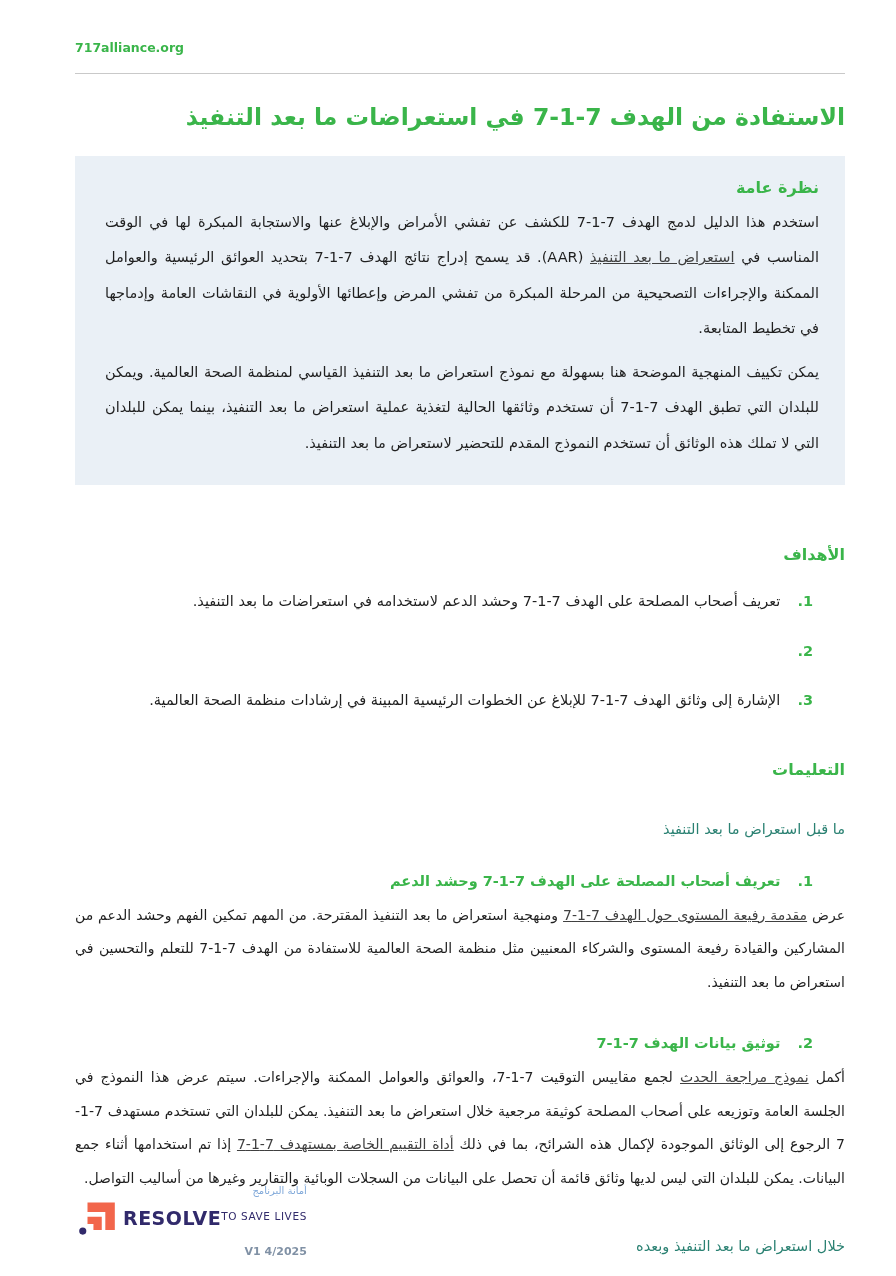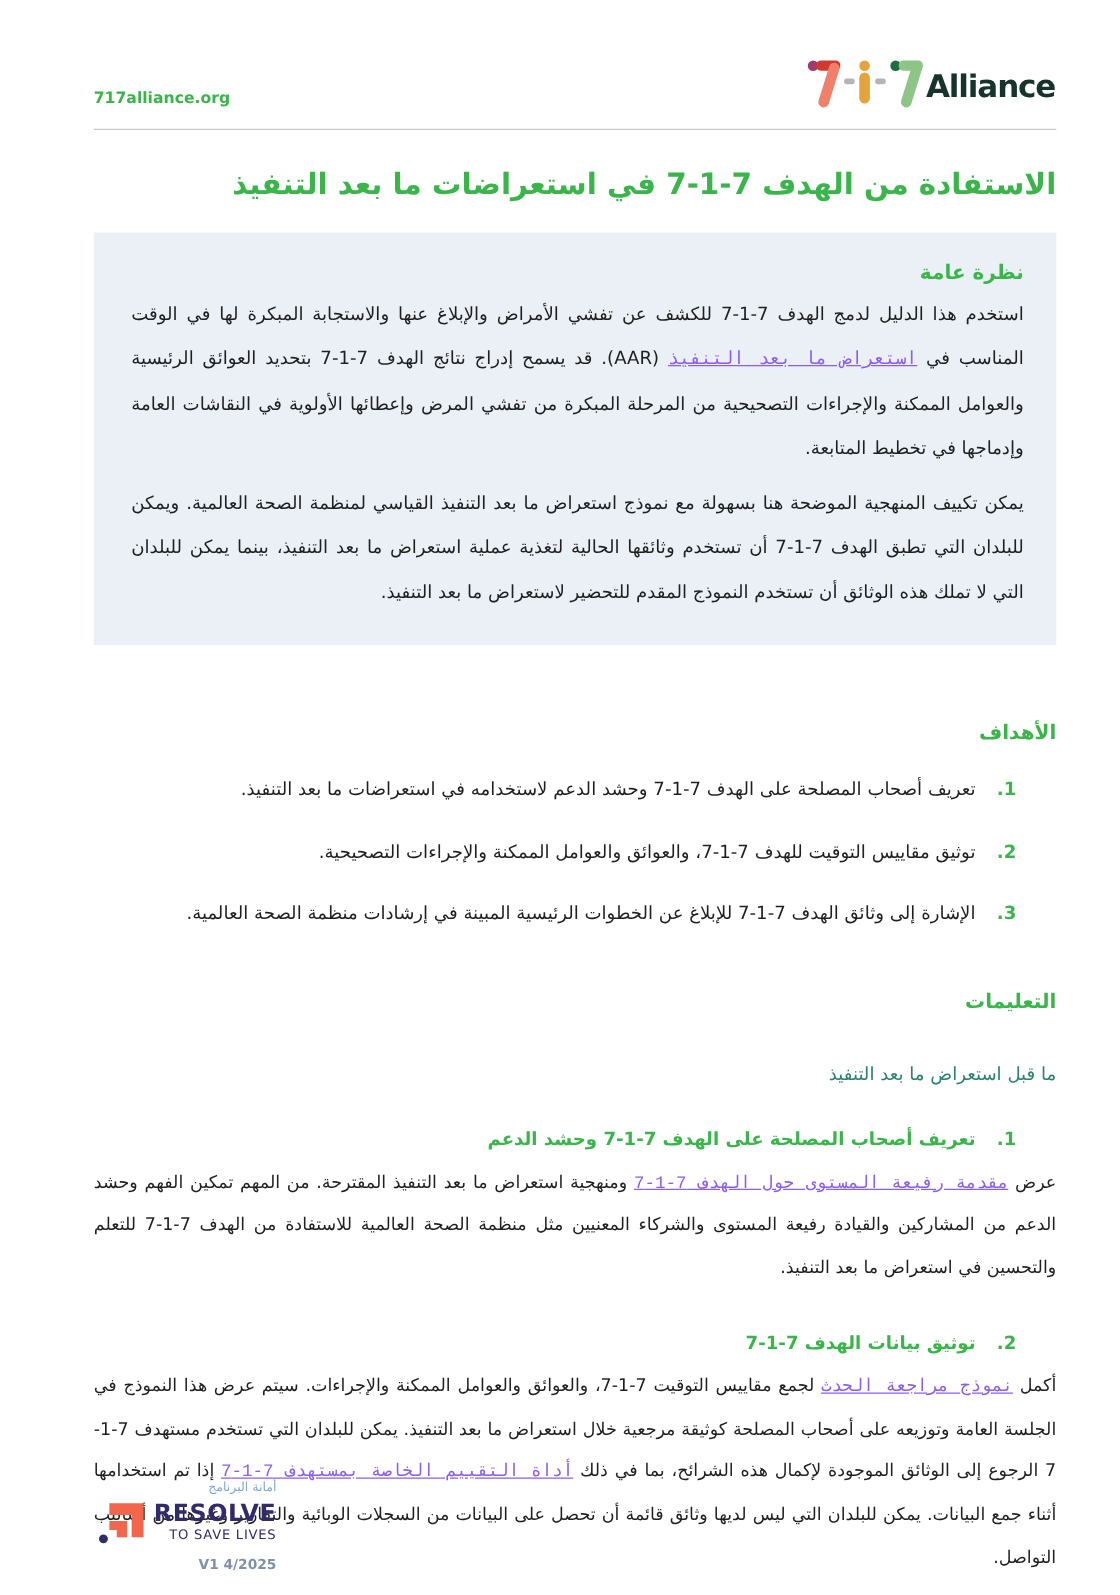--- a/index.html
+++ b/index.html
@@ -59,24 +59,23 @@
   }
   .overview-box .h-green { margin: 6px 0 2px; }
   .body-p {
     color: #1f1f1f;
     font-size: 14.5px;
     line-height: 2.45;
     text-align: justify;
     margin-top: 8px;
   }
   .link {
-    color: #8b5cf6;
+    color: #404040;
     text-decoration: underline;
     cursor: pointer;
-    font-family: Liberation Mono, monospace;
   }
   
   .objectives { margin-top: 60px; }
   .obj-list { margin-top: 14px; padding-right: 32px; }
   .obj-item {
     display: flex;
     gap: 17px;
     margin-top: 26px;
     color: #1f1f1f;
     font-size: 14.5px;
@@ -116,21 +115,21 @@
     bottom: 18px;
     direction: ltr;
     text-align: right;
   }
   .secretariat {
     color: #7fa8d9;
     font-size: 10px;
     margin-bottom: 3px;
   }
   .rtsl-logo { display: flex; align-items: center; gap: 7px; }
-  .rtsl-text { display: flex; flex-direction: column; line-height: 1; }
+  .rtsl-text { display: flex; flex-direction: row; line-height: 1; }
   .rtsl-line1 {
     color: #312a6b;
     font-weight: bold;
     font-size: 19px;
     letter-spacing: 0.5px;
   }
   .rtsl-line2 {
     color: #312a6b;
     font-weight: normal;
     font-size: 10.5px;
@@ -145,62 +144,40 @@
   }
 </style>
 </head>
 <body>
 
 <div class="page">
   <div class="content">
 
     <div class="header-row">
       <a class="site-url">717alliance.org</a>
-      <div class="logo717">
-        <svg width="200" height="53" viewBox="0 0 660 140">
-
-          <circle cx="18" cy="24" r="14" fill="#a23a6e"></circle>
-          <rect x="26" y="10" width="64" height="27" rx="13" fill="#cf3a31"></rect>
-          <line x1="74" y1="30" x2="46" y2="120" stroke="#f27e6c" stroke-width="28" stroke-linecap="round"></line>
-
-          <rect x="100" y="58" width="28" height="15" rx="7" fill="#b5b5b5"></rect>
-
-          <circle cx="154" cy="24" r="14" fill="#e5a33c"></circle>
-          <rect x="140" y="42" width="28" height="82" rx="14" fill="#e5a33c"></rect>
-
-          <rect x="182" y="58" width="28" height="15" rx="7" fill="#b5b5b5"></rect>
-
-          <circle cx="236" cy="24" r="14" fill="#1d6f40"></circle>
-          <rect x="244" y="10" width="64" height="27" rx="13" fill="#8cc585"></rect>
-          <line x1="292" y1="30" x2="264" y2="120" stroke="#8cc585" stroke-width="28" stroke-linecap="round"></line>
-
-          <text x="316" y="106" font-family="DejaVu Sans, sans-serif" font-size="82" font-weight="bold" letter-spacing="-3" fill="#16342b">Alliance</text>
-        </svg>
-      </div>
     </div>
     <hr class="header-divider">
 
     <h1 class="doc-title">الاستفادة من الهدف 7-1-7 في استعراضات ما بعد التنفيذ</h1>
 
     <section class="overview-box">
       <h2 class="h-green">نظرة عامة</h2>
       <p class="body-p"><span>استخدم هذا الدليل لدمج الهدف 7-1-7 للكشف عن تفشي الأمراض والإبلاغ عنها والاستجابة المبكرة لها في الوقت المناسب في </span><a class="link">استعراض ما بعد التنفيذ</a><span> (AAR). قد يسمح إدراج نتائج الهدف 7-1-7 بتحديد العوائق الرئيسية والعوامل الممكنة والإجراءات التصحيحية من المرحلة المبكرة من تفشي المرض وإعطائها الأولوية في النقاشات العامة وإدماجها في تخطيط المتابعة.</span></p>
       <p class="body-p">يمكن تكييف المنهجية الموضحة هنا بسهولة مع نموذج استعراض ما بعد التنفيذ القياسي لمنظمة الصحة العالمية. ويمكن للبلدان التي تطبق الهدف 7-1-7 أن تستخدم وثائقها الحالية لتغذية عملية استعراض ما بعد التنفيذ، بينما يمكن للبلدان التي لا تملك هذه الوثائق أن تستخدم النموذج المقدم للتحضير لاستعراض ما بعد التنفيذ.</p>
     </section>
 
     <section class="objectives">
       <h2 class="h-green">الأهداف</h2>
       <div class="obj-list">
         <div class="obj-item">
           <span class="obj-num">1.</span>
           <span>تعريف أصحاب المصلحة على الهدف 7-1-7 وحشد الدعم لاستخدامه في استعراضات ما بعد التنفيذ.</span>
         </div>
         <div class="obj-item">
           <span class="obj-num">2.</span>
-          <span>توثيق مقاييس التوقيت للهدف 7-1-7، والعوائق والعوامل الممكنة والإجراءات التصحيحية.</span>
         </div>
         <div class="obj-item">
           <span class="obj-num">3.</span>
           <span>الإشارة إلى وثائق الهدف 7-1-7 للإبلاغ عن الخطوات الرئيسية المبينة في إرشادات منظمة الصحة العالمية.</span>
         </div>
       </div>
     </section>
 
     <section class="instructions">
       <h2 class="h-green">التعليمات</h2>

